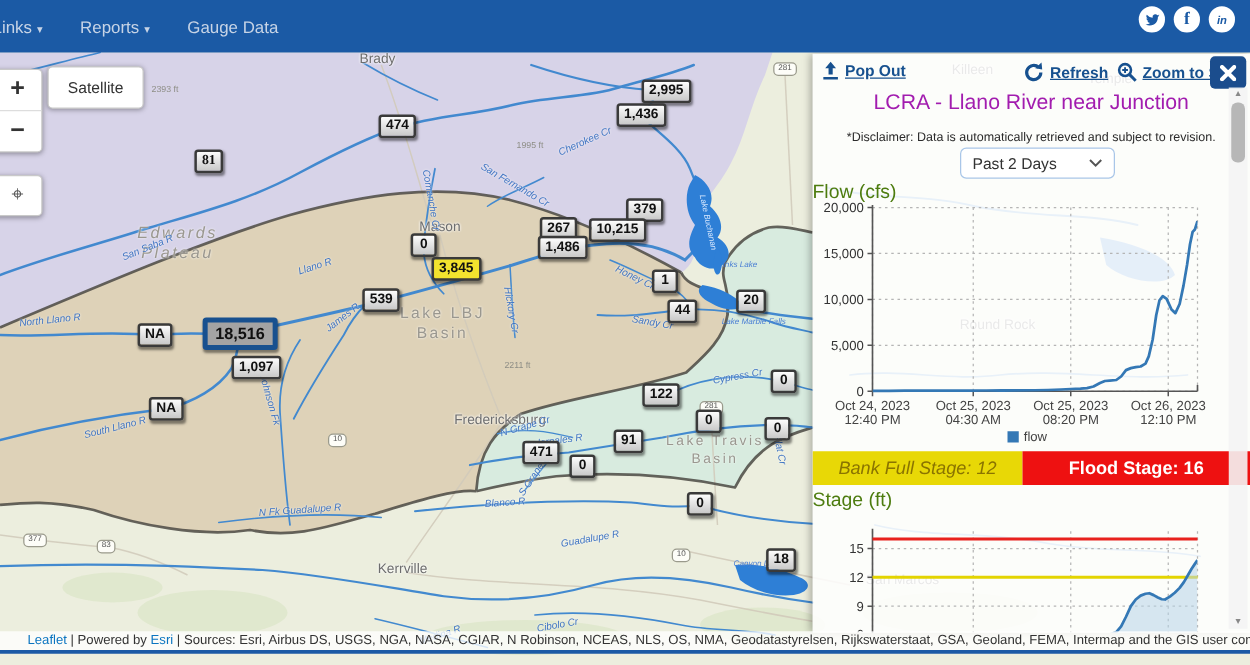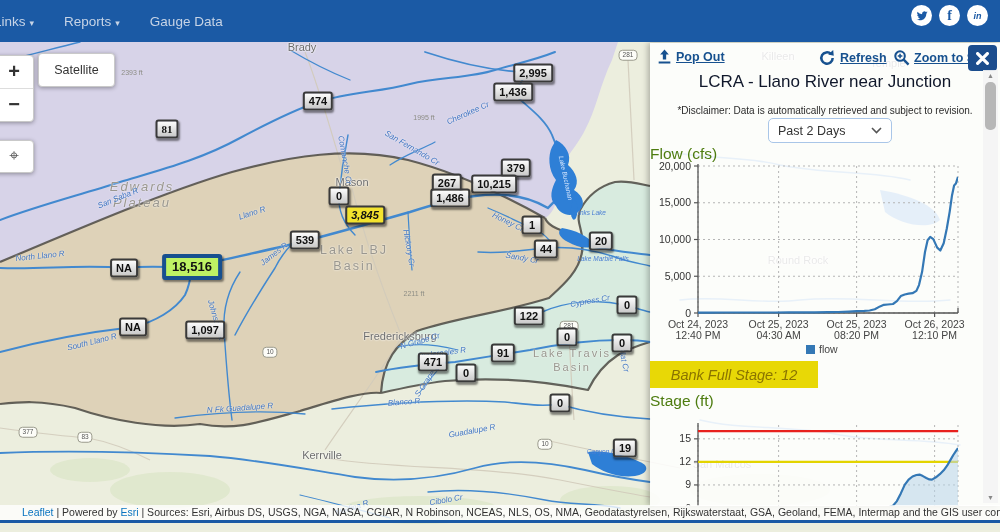--- a/index.html
+++ b/index.html
@@ -20,22 +20,22 @@
   .lake-label{position:absolute;transform:translate(-50%,-50%);font-style:italic;font-size:6.5px;
         white-space:nowrap;}
   .elev{position:absolute;transform:translate(-50%,-50%);font-size:7px;color:#8d8d85;white-space:nowrap;}
   .shield{position:absolute;transform:translate(-50%,-50%);background:#fdfdf8;border:1px solid #9a9a8c;
         border-radius:4px;font-size:6.5px;color:#555;padding:1px 3px;line-height:1;}
 
   .gauge{position:absolute;transform:translate(-50%,-50%);background:linear-gradient(#fdfdfd,#c9c9c9);
         border:2px solid #3a3a3a;border-radius:3px;padding:0 4px;min-width:9px;text-align:center;
         font-weight:bold;font-size:11px;line-height:15px;color:#111;cursor:pointer;
         box-shadow:1px 2px 2px rgba(0,0,0,.45);white-space:nowrap;}
-  .gauge.alert{background:#f3e32e;font-style:italic;}
-  .gauge.selected{background:#bef264;border:4px solid #17508f;font-size:13px;line-height:18px;padding:0 6px;}
+  .gauge.alert{background:#f3e32e;}
+  .gauge.selected{background:#a3a3a3;border:4px solid #17508f;font-size:13px;line-height:18px;padding:0 6px;}
 
   
   .ctl{position:absolute;background:#fff;border:1px solid #c9c9c9;border-radius:4px;
        box-shadow:0 1px 4px rgba(0,0,0,.35);color:#333;text-align:center;cursor:pointer;}
   #zoom-box{left:-6px;top:55px;width:38px;}
   #zoom-box div{height:32px;line-height:30px;font-size:20px;font-weight:bold;cursor:pointer;}
   #zoom-box div:first-child{border-bottom:1px solid #ddd;}
   #satellite-btn{left:38px;top:53px;width:75px;height:32px;line-height:32px;font-size:12.5px;}
   #locate-btn{left:-6px;top:140px;width:38px;height:31px;line-height:30px;font-size:17px;color:#5a5a5a;}
 
@@ -52,21 +52,21 @@
   .soc .in{font-size:9px;letter-spacing:0;font-style:italic;}
 
   
   #panel{position:absolute;left:650px;top:43px;width:350px;height:463px;z-index:30;
          background:rgba(255,255,255,.85);box-shadow:-2px 0 6px rgba(0,0,0,.28);overflow:hidden;}
   .plink{position:absolute;display:flex;align-items:center;gap:4px;color:#17518f;font-weight:bold;
          font-size:12.5px;text-decoration:underline;cursor:pointer;top:6px;}
   #popout{left:7px;} #refresh{left:168px;} #zoomsite{left:243px;}
   #close-btn{position:absolute;right:3px;top:2px;width:29px;height:26px;background:#1b4d8d;
          border-radius:4px;display:flex;align-items:center;justify-content:center;cursor:pointer;}
-  #panel-title{position:absolute;top:29px;width:100%;text-align:center;font-size:17px;color:#0f172a;}
+  #panel-title{position:absolute;top:29px;width:100%;text-align:center;font-size:17px;color:#a21caf;}
   #disclaimer{position:absolute;top:62px;width:100%;text-align:center;font-size:10px;color:#2b2b2b;}
   #range-select{position:absolute;top:75px;left:118px;width:104px;height:23px;border:1.5px solid #a9c6e8;
          border-radius:5px;background:rgba(255,255,255,.9);font-size:12.5px;color:#333;display:flex;
          align-items:center;justify-content:space-between;padding:0 9px;cursor:pointer;}
   .chart-title{position:absolute;width:100%;text-align:left;font-size:15.5px;color:#4d7c0f;}
   #flow-title{top:102px;} #stage-title{top:349px;}
   #flow-chart{position:absolute;left:0;top:118px;} #stage-chart{position:absolute;left:0;top:372px;}
   #stage-bars{position:absolute;left:0;top:318px;width:350px;height:27px;display:flex;}
   #bank-bar{width:168px;background:#e8d806;color:#8a7400;font-style:italic;font-size:14.5px;
          display:flex;align-items:center;justify-content:center;}
@@ -235,31 +235,31 @@
       <div class="gauge" style="left: 494px; top: 184px;">10,215</div>
       <div class="gauge" style="left: 450px; top: 198px;">1,486</div>
       <div class="gauge" style="left: 339px; top: 196px;">0</div>
       <div class="gauge alert" style="left: 365px; top: 215px;">3,845</div>
       <div class="gauge" style="left: 305px; top: 240px;">539</div>
       <div class="gauge" style="left: 532px; top: 225px;">1</div>
       <div class="gauge" style="left: 601px; top: 241px;">20</div>
       <div class="gauge" style="left: 546px; top: 249px; text-align: center;">44</div>
       <div class="gauge" style="left: 124px; top: 268px;">NA</div>
       <div class="gauge selected" style="left: 192px; top: 267px;">18,516</div>
-      <div class="gauge" style="left: 205px; top: 294px; margin-top: 36px;">1,097</div>
+      <div class="gauge" style="left: 205px; top: 294px;">1,097</div>
       <div class="gauge" style="left: 133px; top: 327px;">NA</div>
       <div class="gauge" style="left: 529px; top: 316px;">122</div>
       <div class="gauge" style="left: 627px; top: 305px;">0</div>
       <div class="gauge" style="left: 567px; top: 337px;">0</div>
       <div class="gauge" style="left: 622px; top: 343px;">0</div>
       <div class="gauge" style="left: 503px; top: 353px;">91</div>
       <div class="gauge" style="left: 433px; top: 362px;">471</div>
       <div class="gauge" style="left: 466px; top: 373px;">0</div>
       <div class="gauge" style="left: 560px; top: 403px;">0</div>
-      <div class="gauge" style="left: 625px; top: 448px;">19</div>
+      <div class="gauge" style="left: 625px; top: 448px;">18</div>
     </div>
 
   <div id="zoom-box" class="ctl">
     <div>+</div>
     <div>−</div>
   </div>
   <div id="satellite-btn" class="ctl">Satellite</div>
   <div id="locate-btn" class="ctl">
     <span>⌖</span>
   </div>
@@ -366,20 +366,21 @@
       <line x1="284.6" x2="284.6" y1="152" y2="156" stroke="#555" stroke-width="1.2"></line>
       <text x="284.6" y="167" text-anchor="middle" font-size="10.5" fill="#444" font-family="Liberation Sans, sans-serif">Oct 26, 2023</text>
       <text x="284.6" y="178" text-anchor="middle" font-size="10.5" fill="#444" font-family="Liberation Sans, sans-serif">12:10 PM</text>
       <path d="M48.0,151.6L61.0,151.6L74.0,151.5L87.0,151.5L100.0,151.5L113.0,151.5L126.0,151.5L139.0,151.4L152.0,151.4L165.0,151.3L178.0,151.2L188.4,151.0L198.8,150.6L206.6,150.2L214.4,149.9L219.6,149.5L224.8,148.2L230.0,145.4L233.9,143.8L237.8,143.5L243.0,143.0L246.9,140.2L250.8,135.1L254.7,133.5L258.6,132.7L262.5,132.2L266.4,129.9L269.0,124.1L272.1,110.8L275.0,91.0L277.6,79.2L280.2,75.9L283.3,78.1L287.2,86.6L290.3,89.5L293.7,82.2L296.8,67.5L299.7,50.6L302.0,34.4L304.1,24.5L305.9,22.6L308.0,15.9" fill="none" stroke="#3478b5" stroke-width="2.2" stroke-linejoin="round" clip-path="url(#clip-flow)"></path>
       <rect x="156" y="184" width="9" height="9" fill="#3478b5"></rect>
       <text x="169" y="192" font-size="10.5" fill="#444" font-family="Liberation Sans, sans-serif">flow</text>
     </svg>
 
   <div id="stage-bars">
     <div id="bank-bar">Bank Full Stage: 12</div>
+    <div id="flood-bar">Flood Stage: 16</div>
   </div>
 
   <div id="stage-title" class="chart-title">Stage (ft)</div>
   <svg id="stage-chart" width="350" height="100">
       <defs>
         <clipPath id="clip-stage">
           <rect x="48" y="7" width="260" height="89"></rect>
         </clipPath>
       </defs>
       <line x1="48" x2="48" y1="10" y2="93" stroke="#b5b5b5" stroke-width="1" stroke-dasharray="2,3" fill="none"></line>

